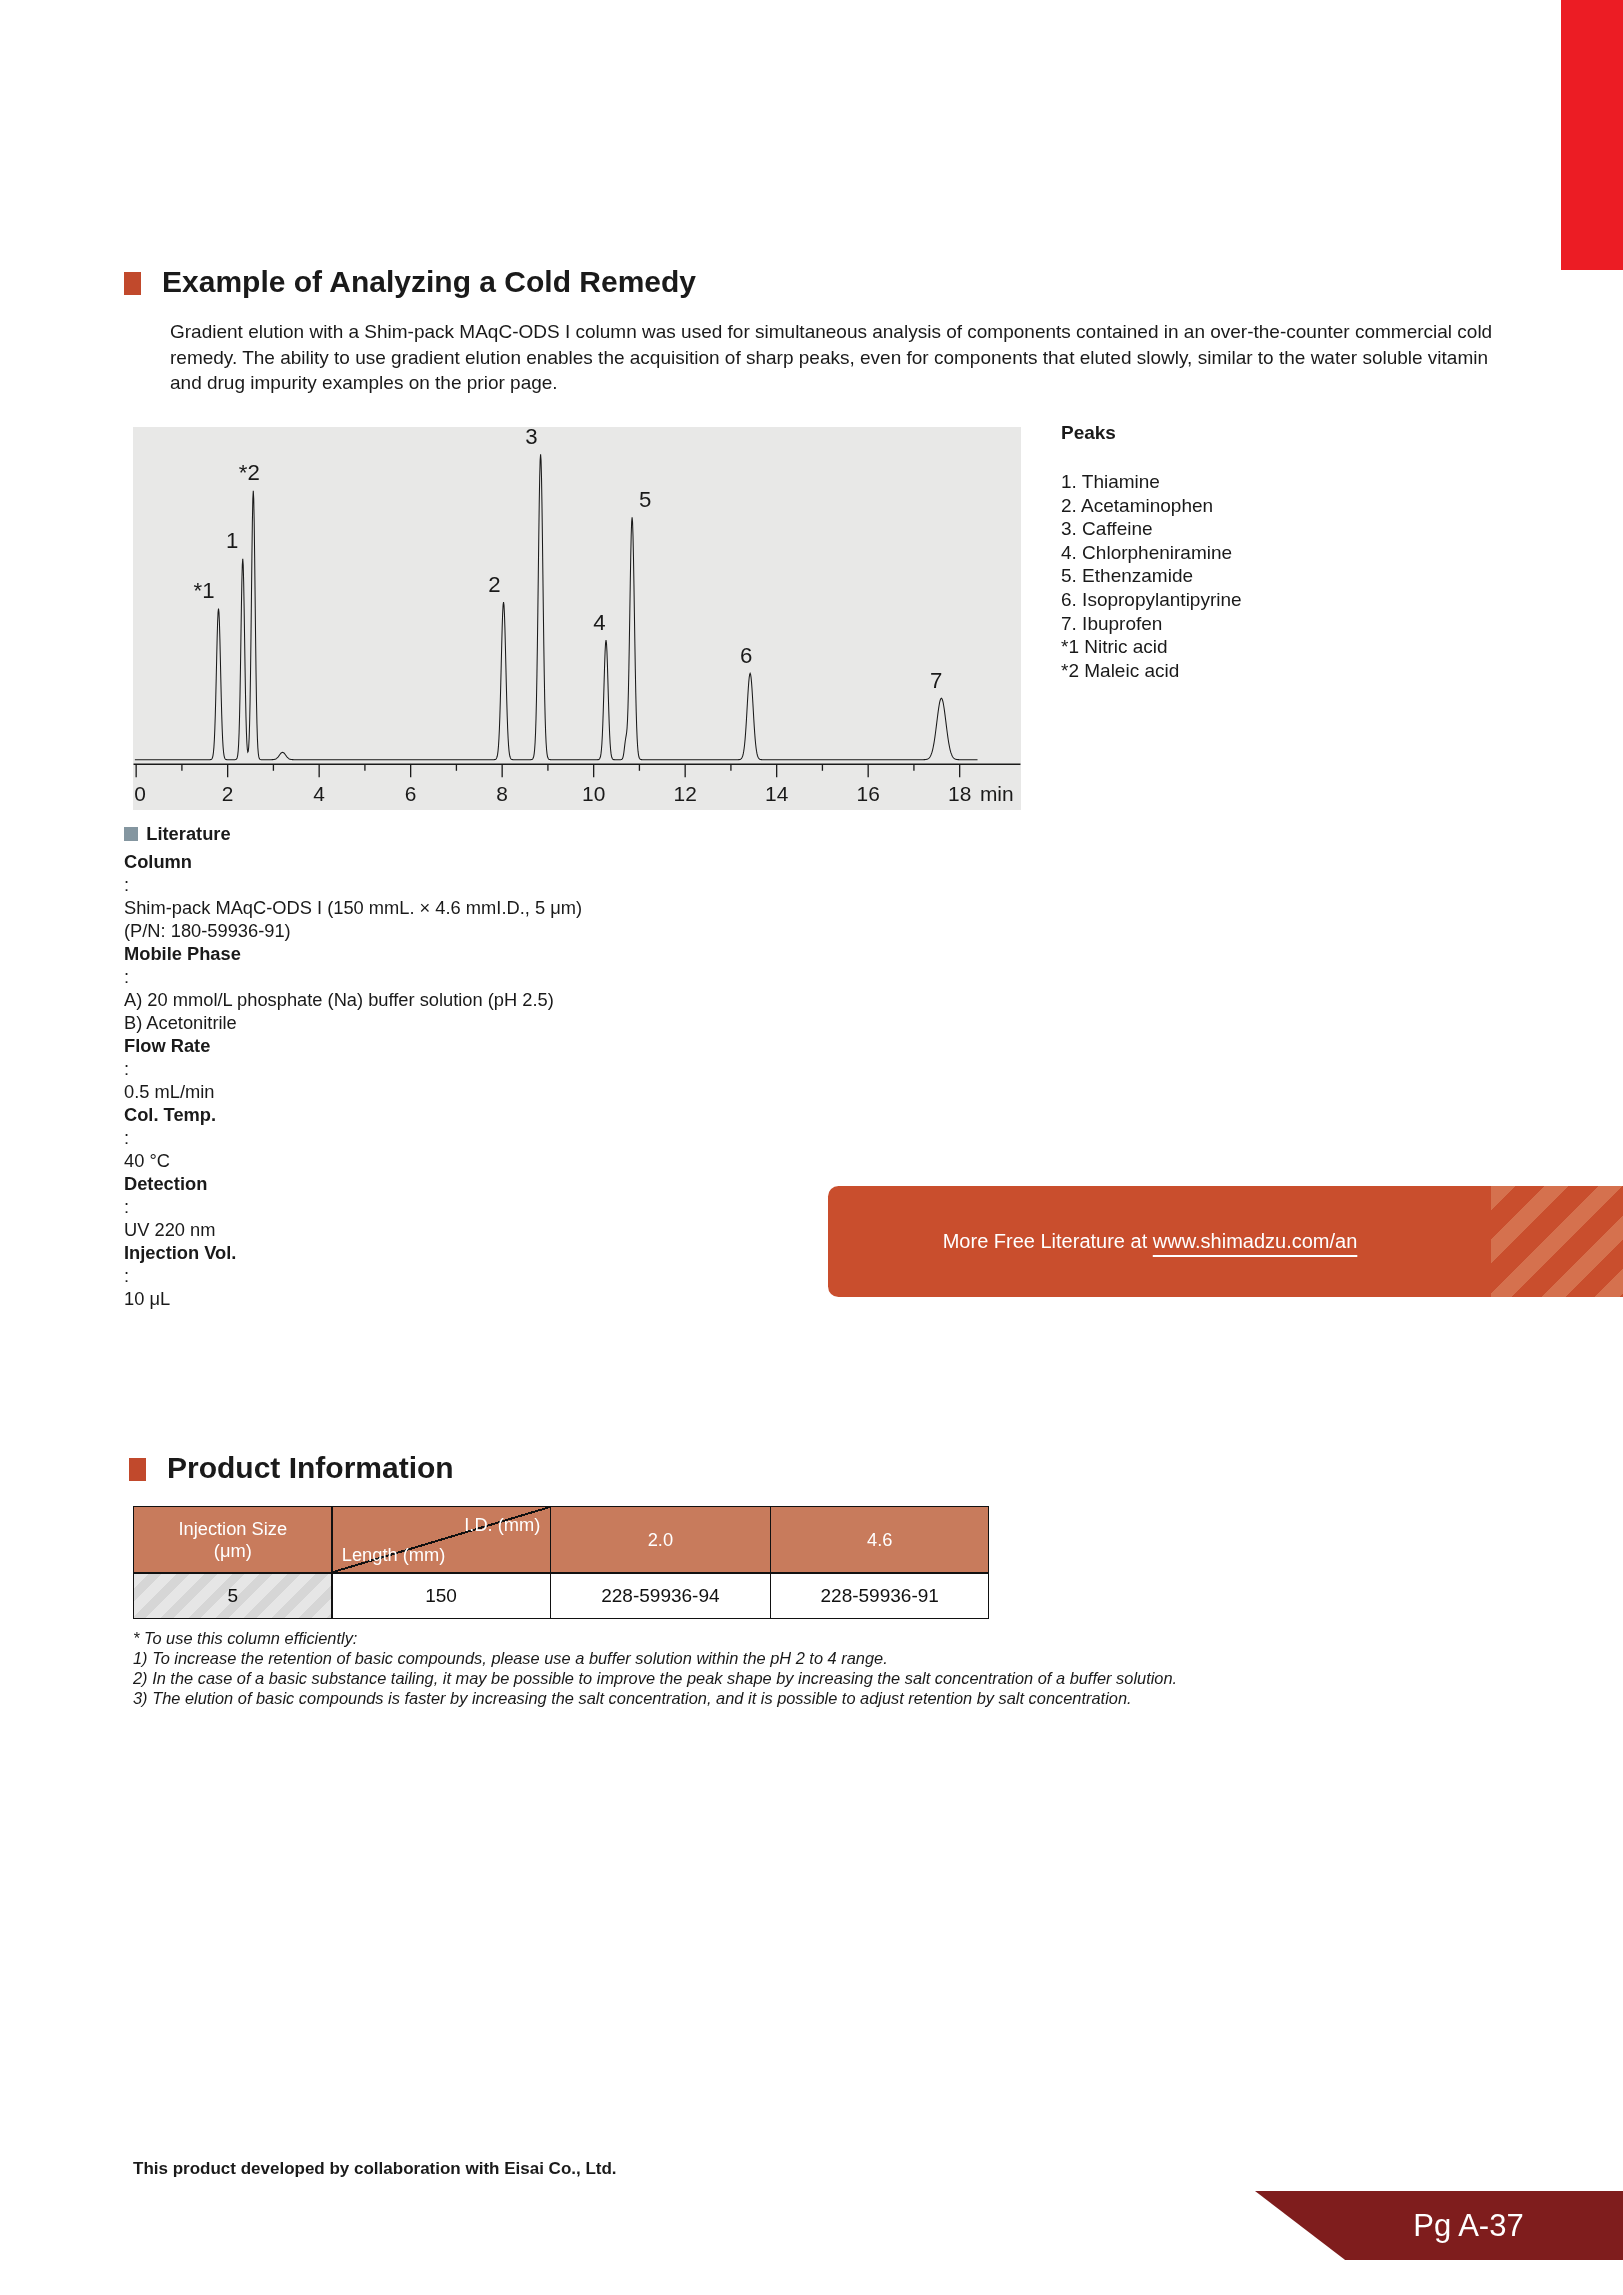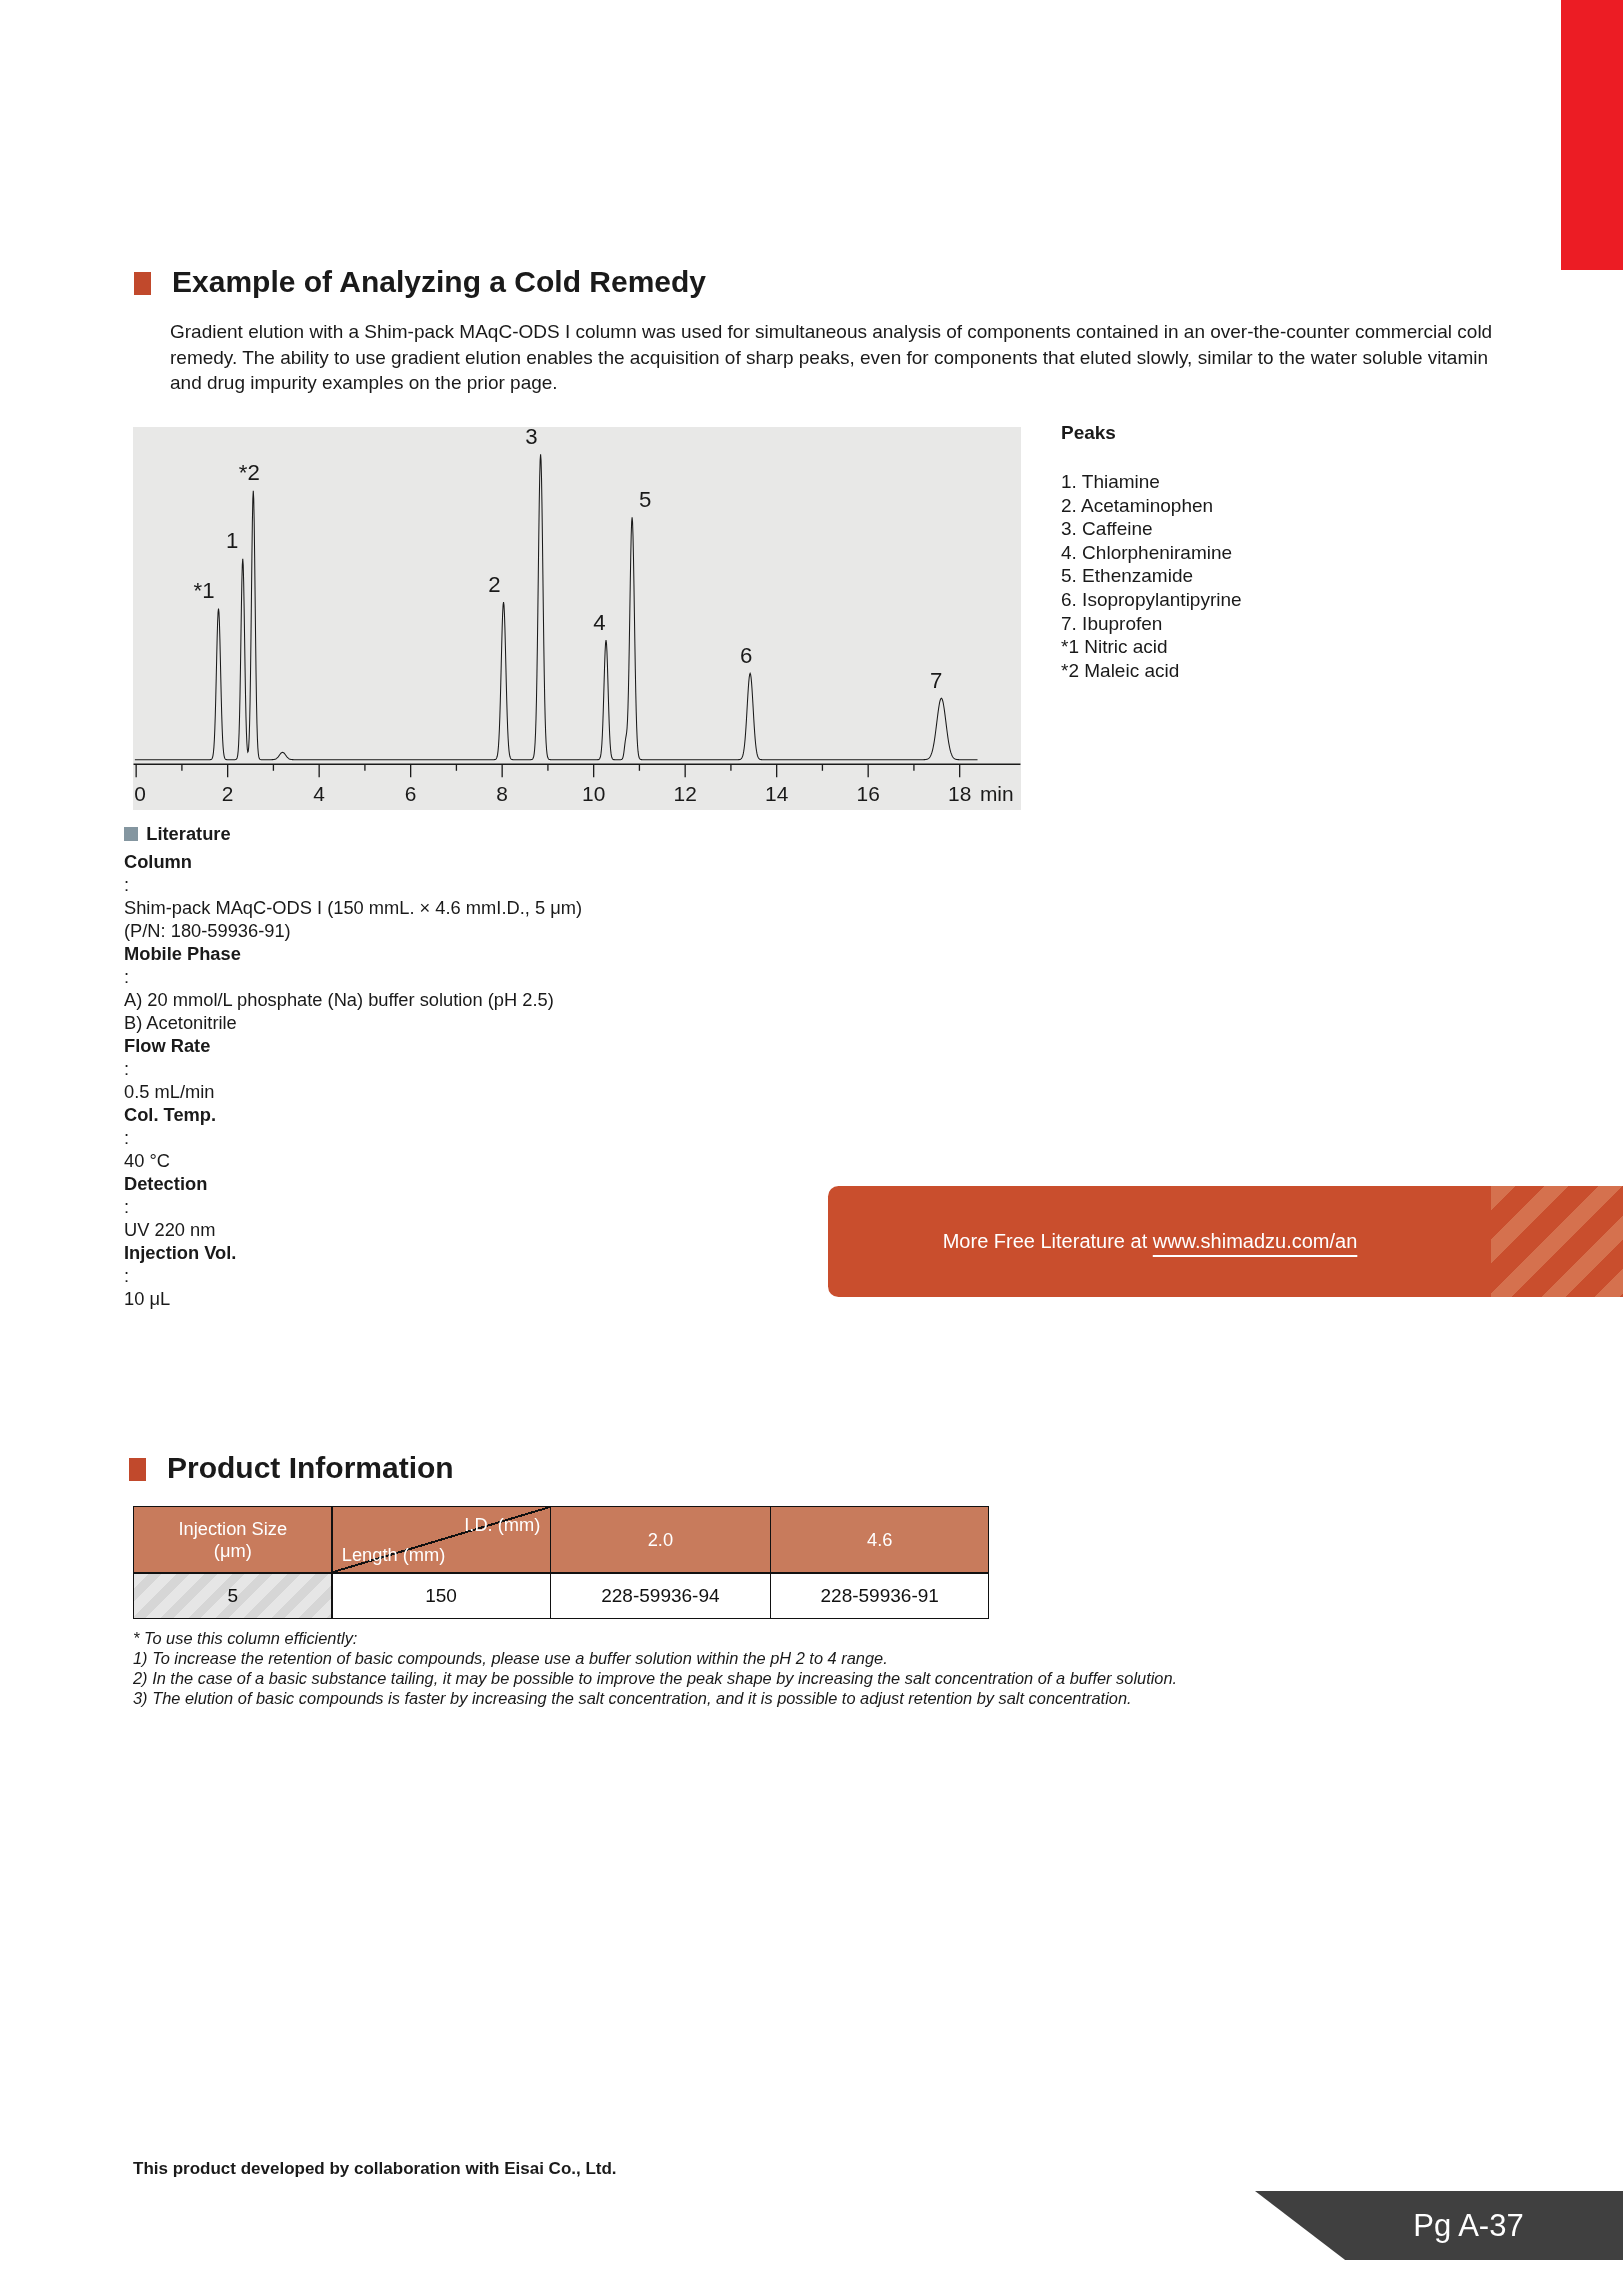--- a/index.html
+++ b/index.html
@@ -7,21 +7,21 @@
         font-family:"Liberation Sans", sans-serif;color:#1a1a1a;}
 
   
   #red-corner{position:absolute;left:1561px;top:0;width:62px;height:270px;background:#EC1C24;}
 
   
   .section-head{position:absolute;display:flex;align-items:flex-start;}
   .head-bullet{width:17px;height:23.6px;margin-top:6.5px;flex:0 0 auto;}
   .section-title{margin-left:21px;font-size:30px;font-weight:bold;letter-spacing:0;line-height:34px;}
 
-  #sec1{left:134px;top:265px;}
+  #sec1{left:124px;top:265px;}
   #sec2{left:129px;top:1451px;}
 
   #para{position:absolute;left:170px;top:319px;width:1351px;font-size:19px;line-height:25.5px;}
 
   
   #chart{position:absolute;left:133px;top:427px;width:888px;height:383px;background:#E8E8E7;}
   #chrom-svg{display:block;}
   .axis-label{font-family:"Liberation Sans",sans-serif;font-size:32px;fill:#1a1a1a;}
   .peak-label{font-family:"Liberation Sans",sans-serif;font-size:34px;fill:#1a1a1a;}
 
@@ -63,21 +63,21 @@
   .pt-data.hatch{background:repeating-linear-gradient(135deg,#e6e6e6 0 10.5px,#d6d6d6 10.5px 19.6px);}
 
   
   #footnotes-list{position:absolute;left:133px;top:1628px;width:1243px;font-size:16.4px;font-style:italic;}
   .footnote-line{line-height:20px;}
 
   
   #footer-note{position:absolute;left:133px;top:2159px;font-size:17px;font-weight:600;}
 
   
-  #pg-tag{position:absolute;left:1255px;top:2191px;width:368px;height:69px;background:#404040;
+  #pg-tag{position:absolute;left:1255px;top:2191px;width:368px;height:69px;background:#7f1d1d;
           clip-path:polygon(0 0,100% 0,100% 100%,24.5% 100%);
           display:flex;align-items:center;justify-content:center;padding-left:59px;box-sizing:border-box;
           color:#ffffff;font-size:31px;}
 </style>
 </head>
 <body>
 
 <div id="page">
 
   <div id="red-corner"></div>

